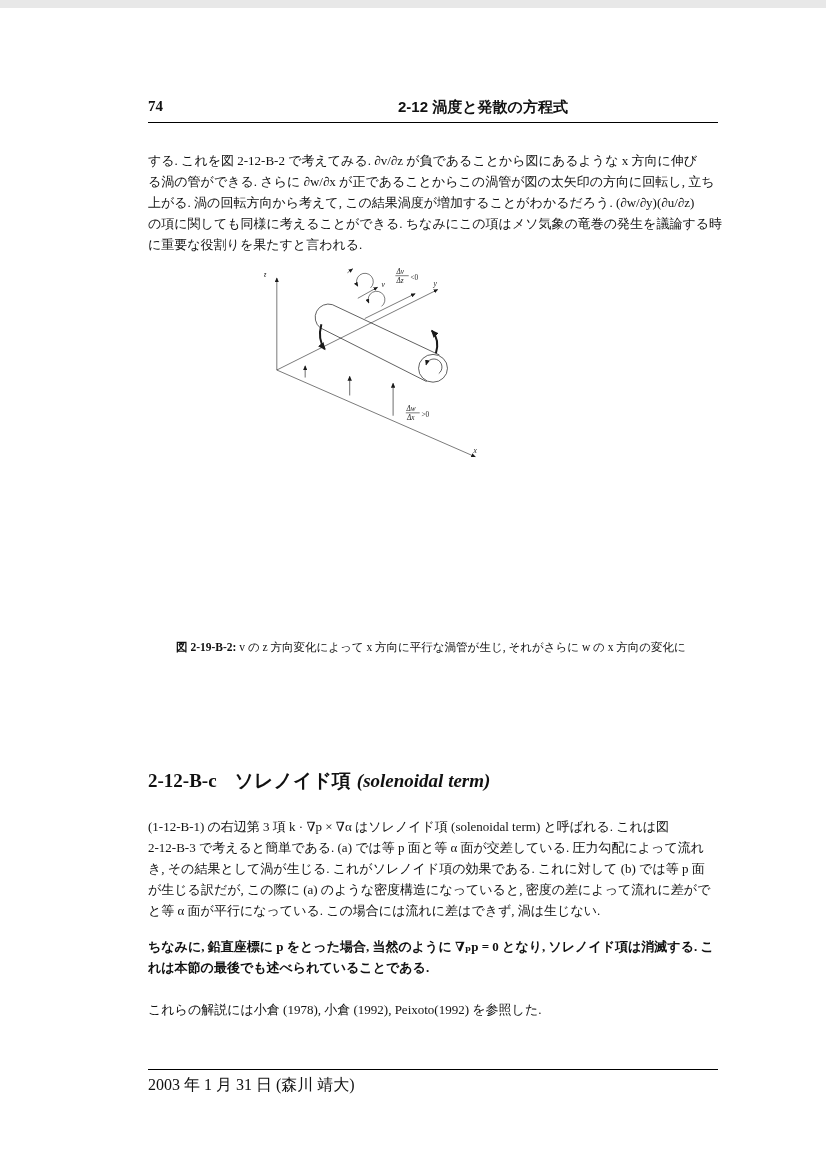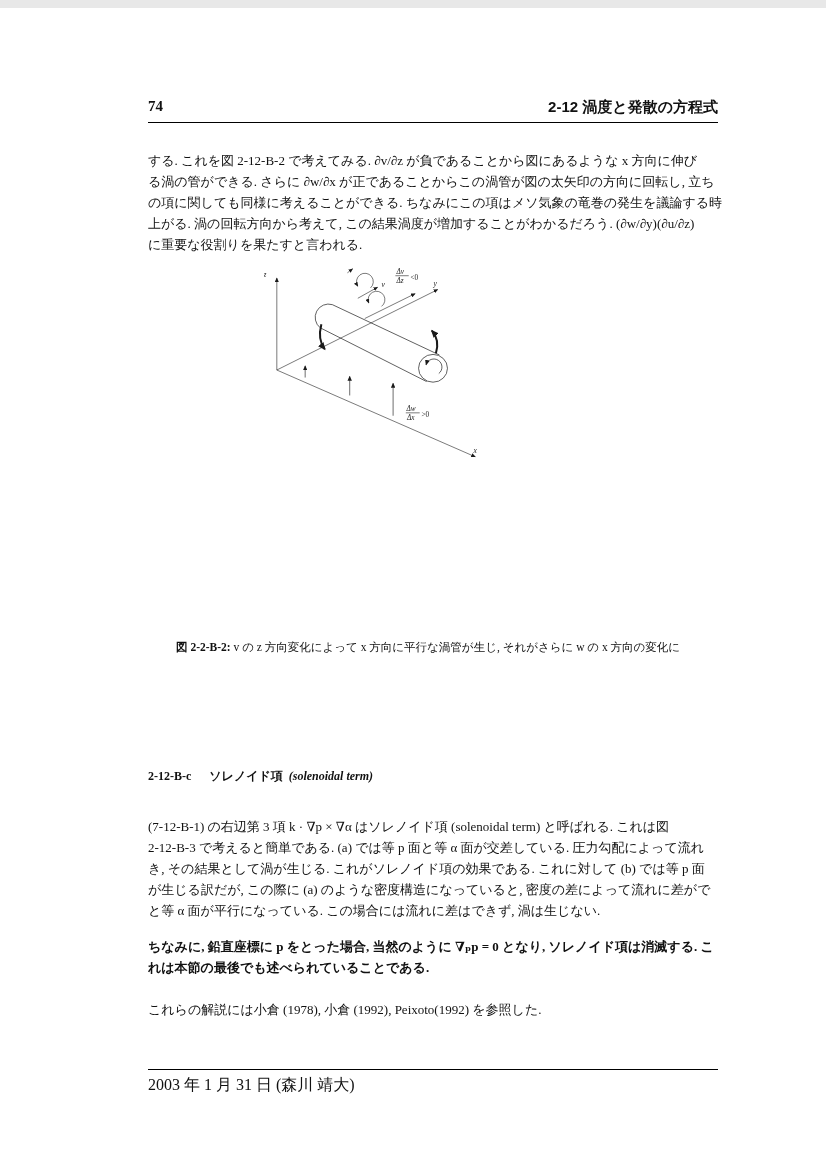--- a/index.html
+++ b/index.html
@@ -9,40 +9,40 @@
     font-family:"Liberation Serif","DejaVu Serif",serif;
     overflow:hidden;
   }
   .abs { position:absolute; }
   .line { white-space:nowrap; height:21px; line-height:21px; font-size:13px; }
   .hdr { font-weight:bold; font-size:15px; white-space:nowrap; }
   .hdr-jp { font-family:"Liberation Sans","DejaVu Sans",sans-serif; }
   .rule { position:absolute; height:1px; background:#000; }
   .caption-line { white-space:nowrap; font-size:11.5px; height:25px; line-height:25px; color:#111; }
   .caption-label { font-weight:bold; }
-  .heading { white-space:nowrap; font-size:12px; font-weight:bold; }
+  .heading { white-space:nowrap; font-size:19px; font-weight:bold; }
   .heading .jp { font-family:"Liberation Sans","DejaVu Sans",sans-serif; margin-left:18px; }
   .heading .en { font-style:italic; margin-left:6px; }
   .footer-text { font-size:16px; white-space:nowrap; }
   svg text { font-family:"Liberation Serif","DejaVu Serif",serif; }
 </style>
 </head>
 <body>
 
 <div class="page">
 
   <div class="abs hdr" style="left:148px; top:90px;">74</div>
-  <div class="abs hdr hdr-jp" style="left:398px; top:90px; width:320px; text-align:right;">2-12 渦度と発散の方程式</div>
+  <div class="abs hdr hdr-jp" style="left:398px; top:90px; width:320px; text-align:left;">2-12 渦度と発散の方程式</div>
   <div class="rule" style="left:148px; top:114px; width:570px;"></div>
 
   <div class="abs" style="left:148px; top:142px; width:572px;">
     <div class="line">する. これを図 2-12-B-2 で考えてみる. ∂v/∂z が負であることから図にあるような x 方向に伸び</div>
     <div class="line">る渦の管ができる. さらに ∂w/∂x が正であることからこの渦管が図の太矢印の方向に回転し, 立ち</div>
+    <div class="line">上がる. 渦の回転方向から考えて, この結果渦度が増加することがわかるだろう. (∂w/∂y)(∂u/∂z)</div>
     <div class="line">の項に関しても同様に考えることができる. ちなみにこの項はメソ気象の竜巻の発生を議論する時</div>
-    <div class="line">上がる. 渦の回転方向から考えて, この結果渦度が増加することがわかるだろう. (∂w/∂y)(∂u/∂z)</div>
     <div class="line">に重要な役割りを果たすと言われる.</div>
   </div>
 
   <svg class="abs" style="left:250px; top:255px;" width="410" height="350" viewBox="250 255 660 605">
     <svg x="250" y="255" width="410" height="350" viewBox="250 255 410 350">
     <defs>
       <marker id="ah" markerWidth="8" markerHeight="7" refX="7" refY="3.5" orient="auto">
         <path d="M0,0 L8,3.5 L0,7 Z" fill="#1a1a1a"></path>
       </marker>
       <marker id="ahb" markerWidth="4" markerHeight="3.4" refX="3.2" refY="1.7" orient="auto">
@@ -102,29 +102,29 @@
       <text x="497" y="527">Δx</text>
     </g>
     <g font-size="12.5" font-style="normal" fill="#1a1a1a">
       <text x="503" y="284">&lt;0</text>
       <text x="522" y="521">&gt;0</text>
     </g>
     </svg>
   </svg>
 
   <div class="abs" style="left:176px; top:627px;">
-    <div class="caption-line"><span class="caption-label">図 2-2-B-2:</span><span> v の z 方向変化によって x 方向に平行な渦管が生じ, それがさらに w の x 方向の変化に</span></div>
+    <div class="caption-line"><span class="caption-label">図 2-19-B-2:</span><span> v の z 方向変化によって x 方向に平行な渦管が生じ, それがさらに w の x 方向の変化に</span></div>
   </div>
 
   <div class="abs heading" style="left:148px; top:760px;">
     <span>2-12-B-c</span><span class="jp">ソレノイド項</span><span class="en">(solenoidal term)</span>
   </div>
 
   <div class="abs" style="left:148px; top:808px; width:572px;">
-    <div class="line">(7-12-B-1) の右辺第 3 項 k · ∇p × ∇α はソレノイド項 (solenoidal term) と呼ばれる. これは図</div>
+    <div class="line">(1-12-B-1) の右辺第 3 項 k · ∇p × ∇α はソレノイド項 (solenoidal term) と呼ばれる. これは図</div>
     <div class="line">2-12-B-3 で考えると簡単である. (a) では等 p 面と等 α 面が交差している. 圧力勾配によって流れ</div>
     <div class="line">き, その結果として渦が生じる. これがソレノイド項の効果である. これに対して (b) では等 p 面</div>
     <div class="line">が生じる訳だが, この際に (a) のような密度構造になっていると, 密度の差によって流れに差がで</div>
     <div class="line">と等 α 面が平行になっている. この場合には流れに差はできず, 渦は生じない.</div>
   </div>
 
   <div class="abs" style="left:148px; top:928px; width:572px;font-weight:bold;">
     <div class="line">ちなみに, 鉛直座標に p をとった場合, 当然のように ∇ₚp = 0 となり, ソレノイド項は消滅する. こ</div>
     <div class="line">れは本節の最後でも述べられていることである.</div>
   </div>

